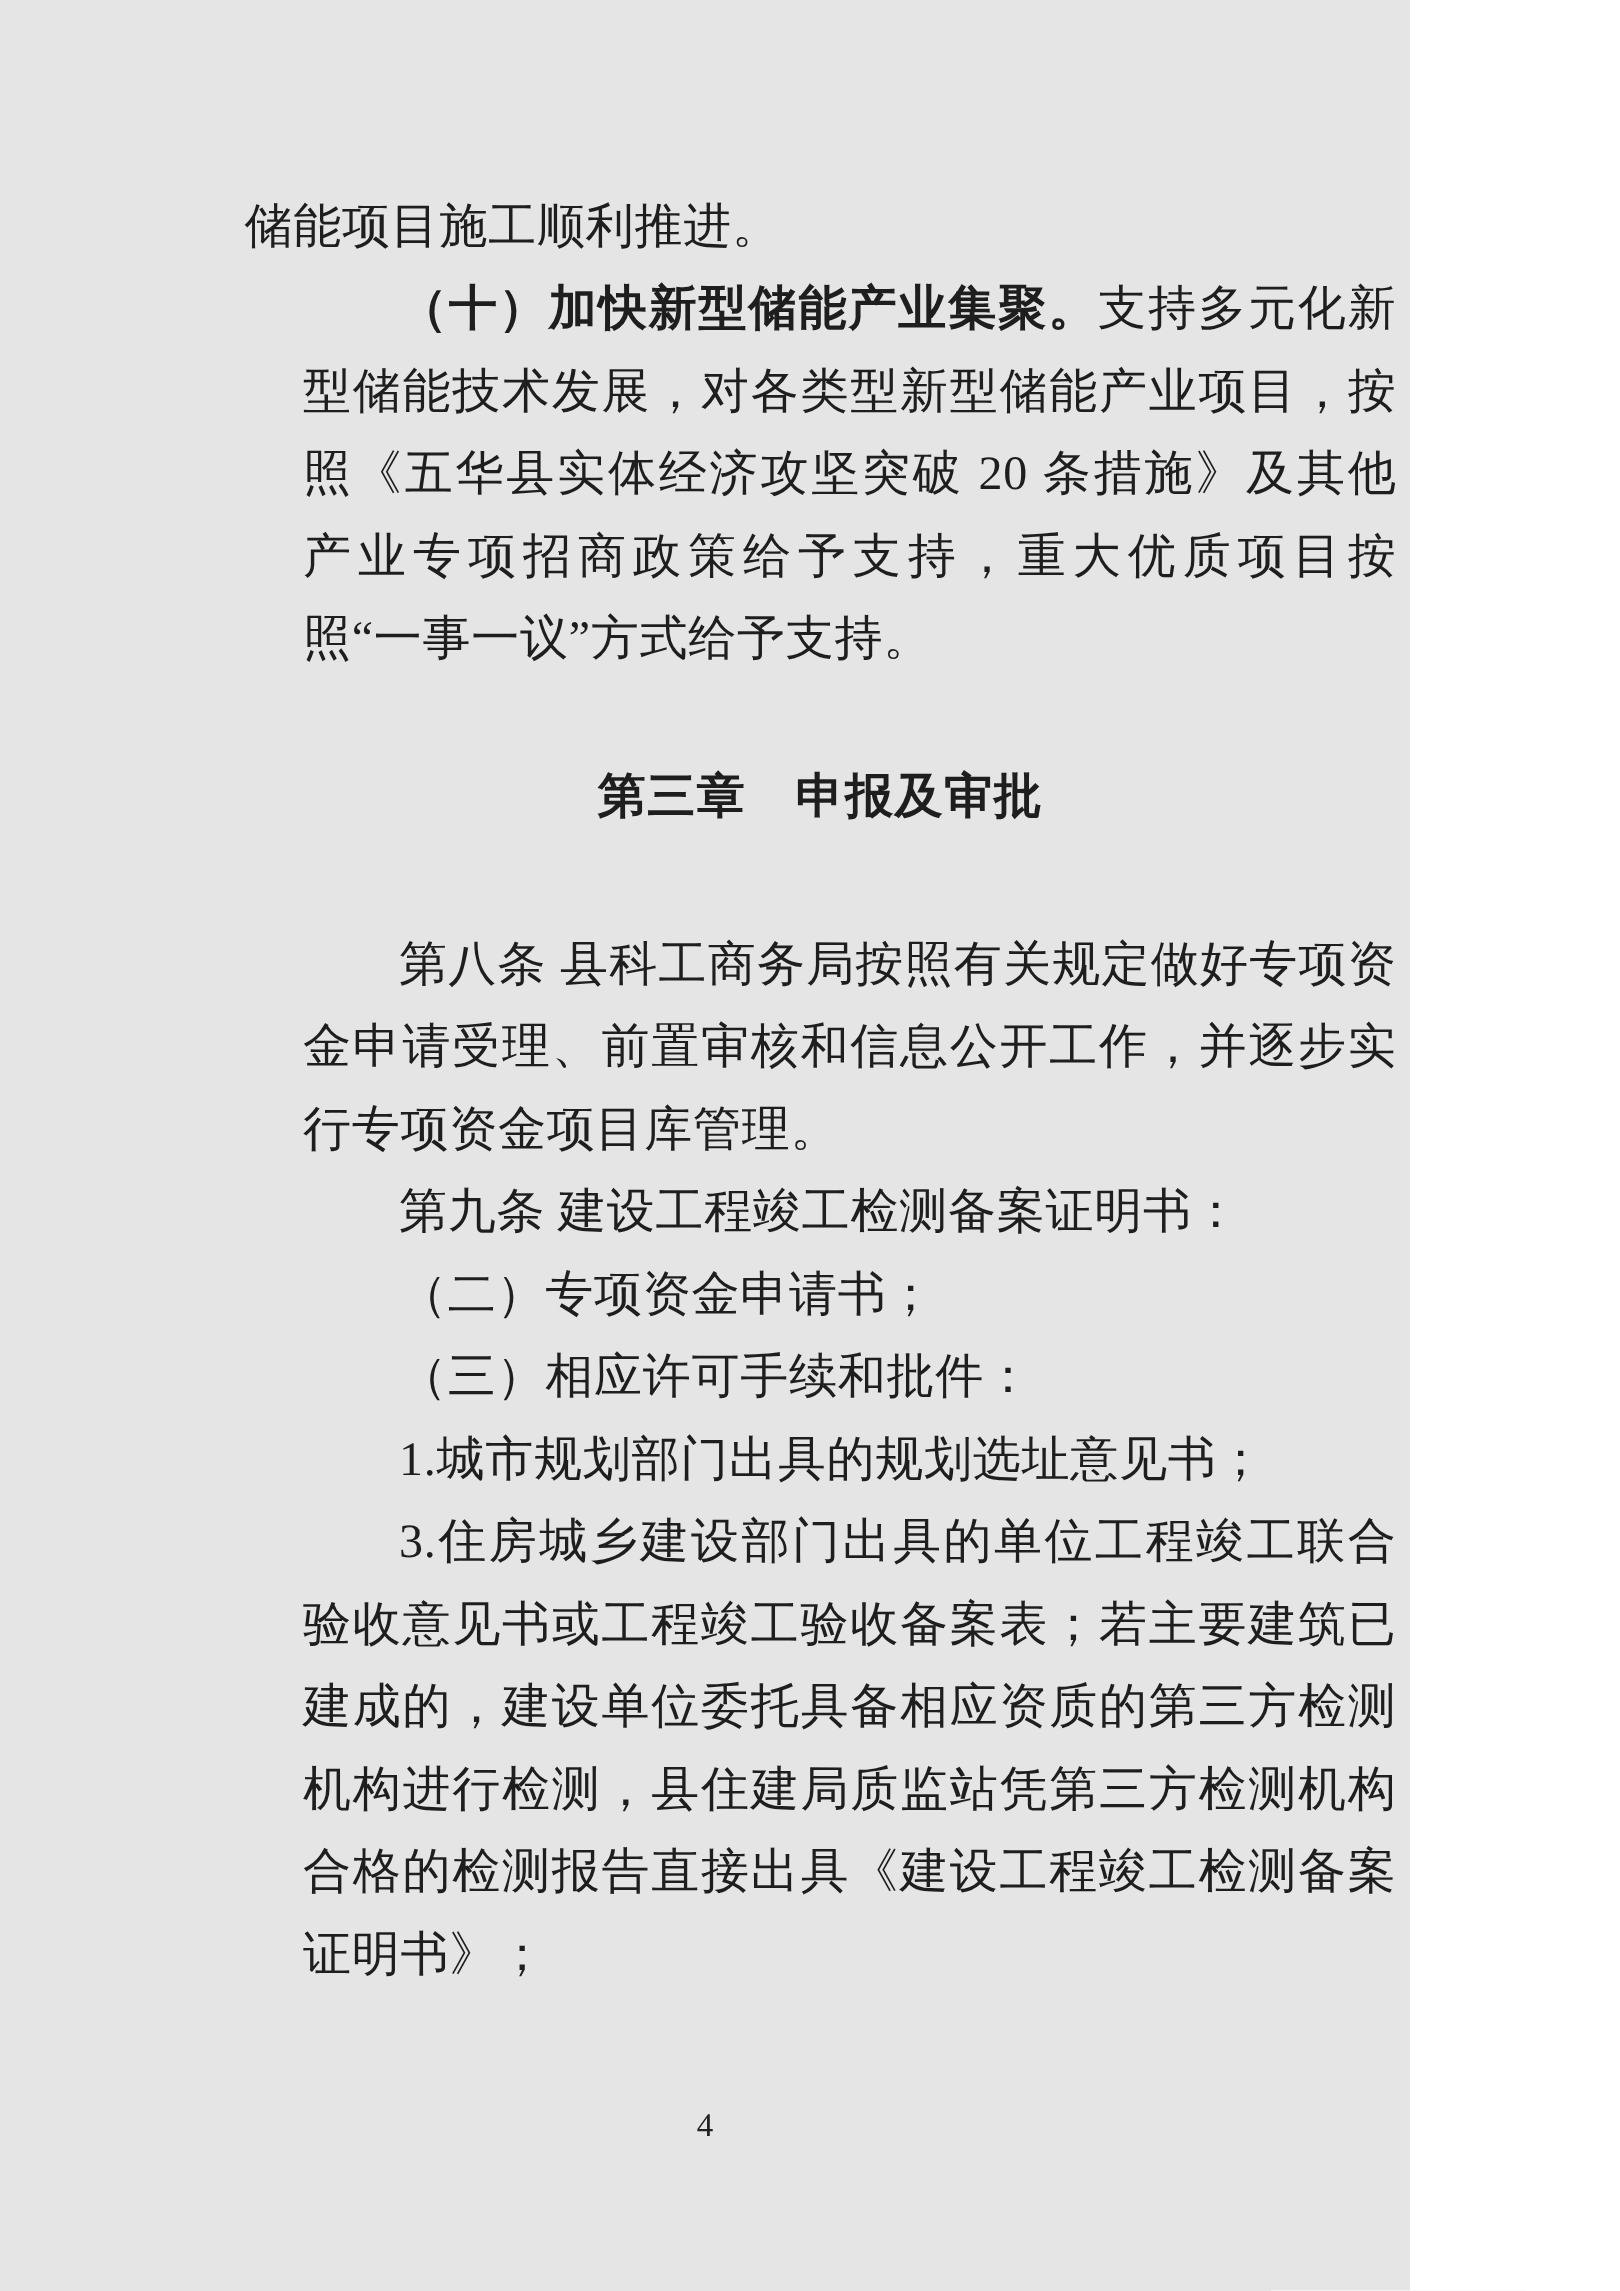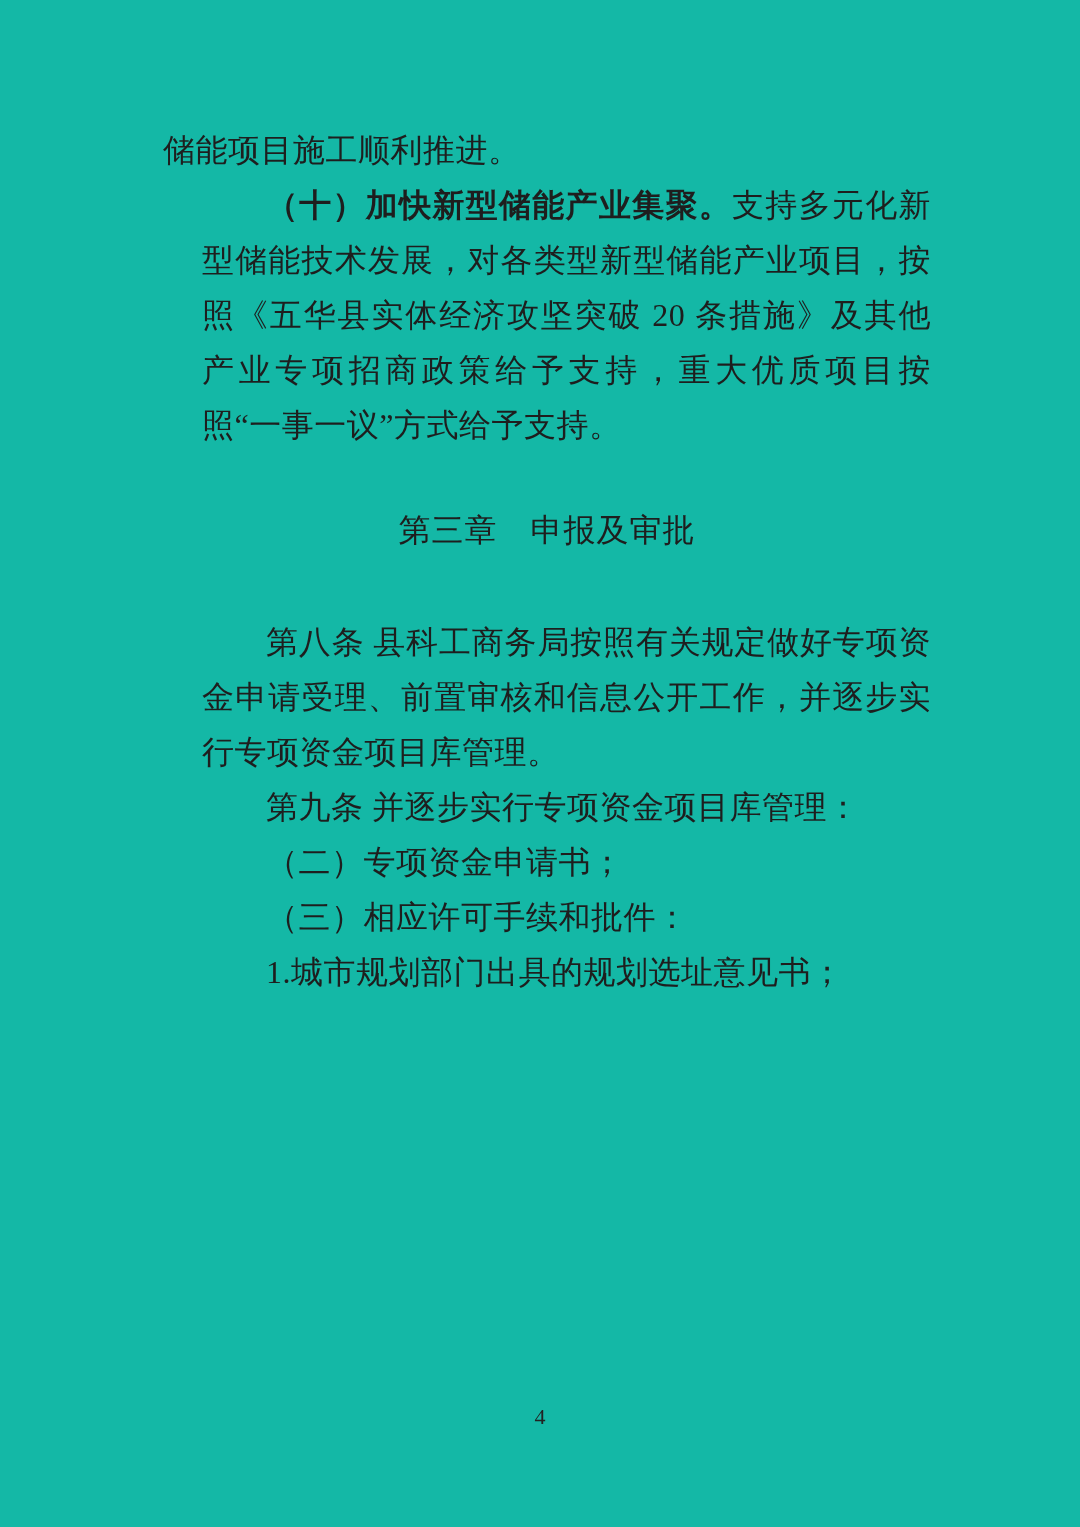--- a/index.html
+++ b/index.html
@@ -2,23 +2,23 @@
 <html><head>
 <meta charset="utf-8">
 <style>
   html, body {
     margin: 0;
     padding: 0;
     background: #ffffff;
   }
   .page {
     position: relative;
-    width: 1080px;
+    width: 940px;
     height: 1527px;
-    background: #14b8a6;
+    background: #e5e5e5;
     overflow: hidden;
     font-family: "Liberation Serif", "DejaVu Serif", serif;
     color: #1e1e1e;
   }
   .doc-body {
     position: absolute;
     top: 123px;
     left: 163px;
     width: 768px;
   }
@@ -37,20 +37,21 @@
   .para .lead {
     font-weight: bold;
     font-family: "Liberation Sans", "DejaVu Sans", sans-serif;
   }
   .chapter {
     font-size: 32px;
     line-height: 55px;
     text-align: center;
     letter-spacing: 1px;
     margin: 50px 0 57px 0;
+    font-weight: bold;
   }
   .page-number {
     position: absolute;
     top: 1402px;
     left: 0;
     width: 100%;
     text-align: center;
     font-size: 22px;
     line-height: 30px;
     color: #222222;
@@ -58,19 +59,20 @@
 </style>
 </head>
 <body>
 
 <div class="page">
   <div class="doc-body">
       <div class="para">储能项目施工顺利推进。</div>
       <div class="para indent"><span class="lead">（十）加快新型储能产业集聚。</span><span>支持多元化新型储能技术发展，对各类型新型储能产业项目，按照《五华县实体经济攻坚突破 20 条措施》及其他产业专项招商政策给予支持，重大优质项目按照“一事一议”方式给予支持。</span></div>
       <div class="chapter">第三章　申报及审批</div>
       <div class="para indent">第八条 县科工商务局按照有关规定做好专项资金申请受理、前置审核和信息公开工作，并逐步实行专项资金项目库管理。</div>
-      <div class="para indent">第九条 并逐步实行专项资金项目库管理：</div>
+      <div class="para indent">第九条 建设工程竣工检测备案证明书：</div>
       <div class="para indent">（二）专项资金申请书；</div>
       <div class="para indent">（三）相应许可手续和批件：</div>
       <div class="para indent">1.城市规划部门出具的规划选址意见书；</div>
+      <div class="para indent">3.住房城乡建设部门出具的单位工程竣工联合验收意见书或工程竣工验收备案表；若主要建筑已建成的，建设单位委托具备相应资质的第三方检测机构进行检测，县住建局质监站凭第三方检测机构合格的检测报告直接出具《建设工程竣工检测备案证明书》；</div>
     </div>
   <div class="page-number">4</div>
 </div>
 
 </body></html>

